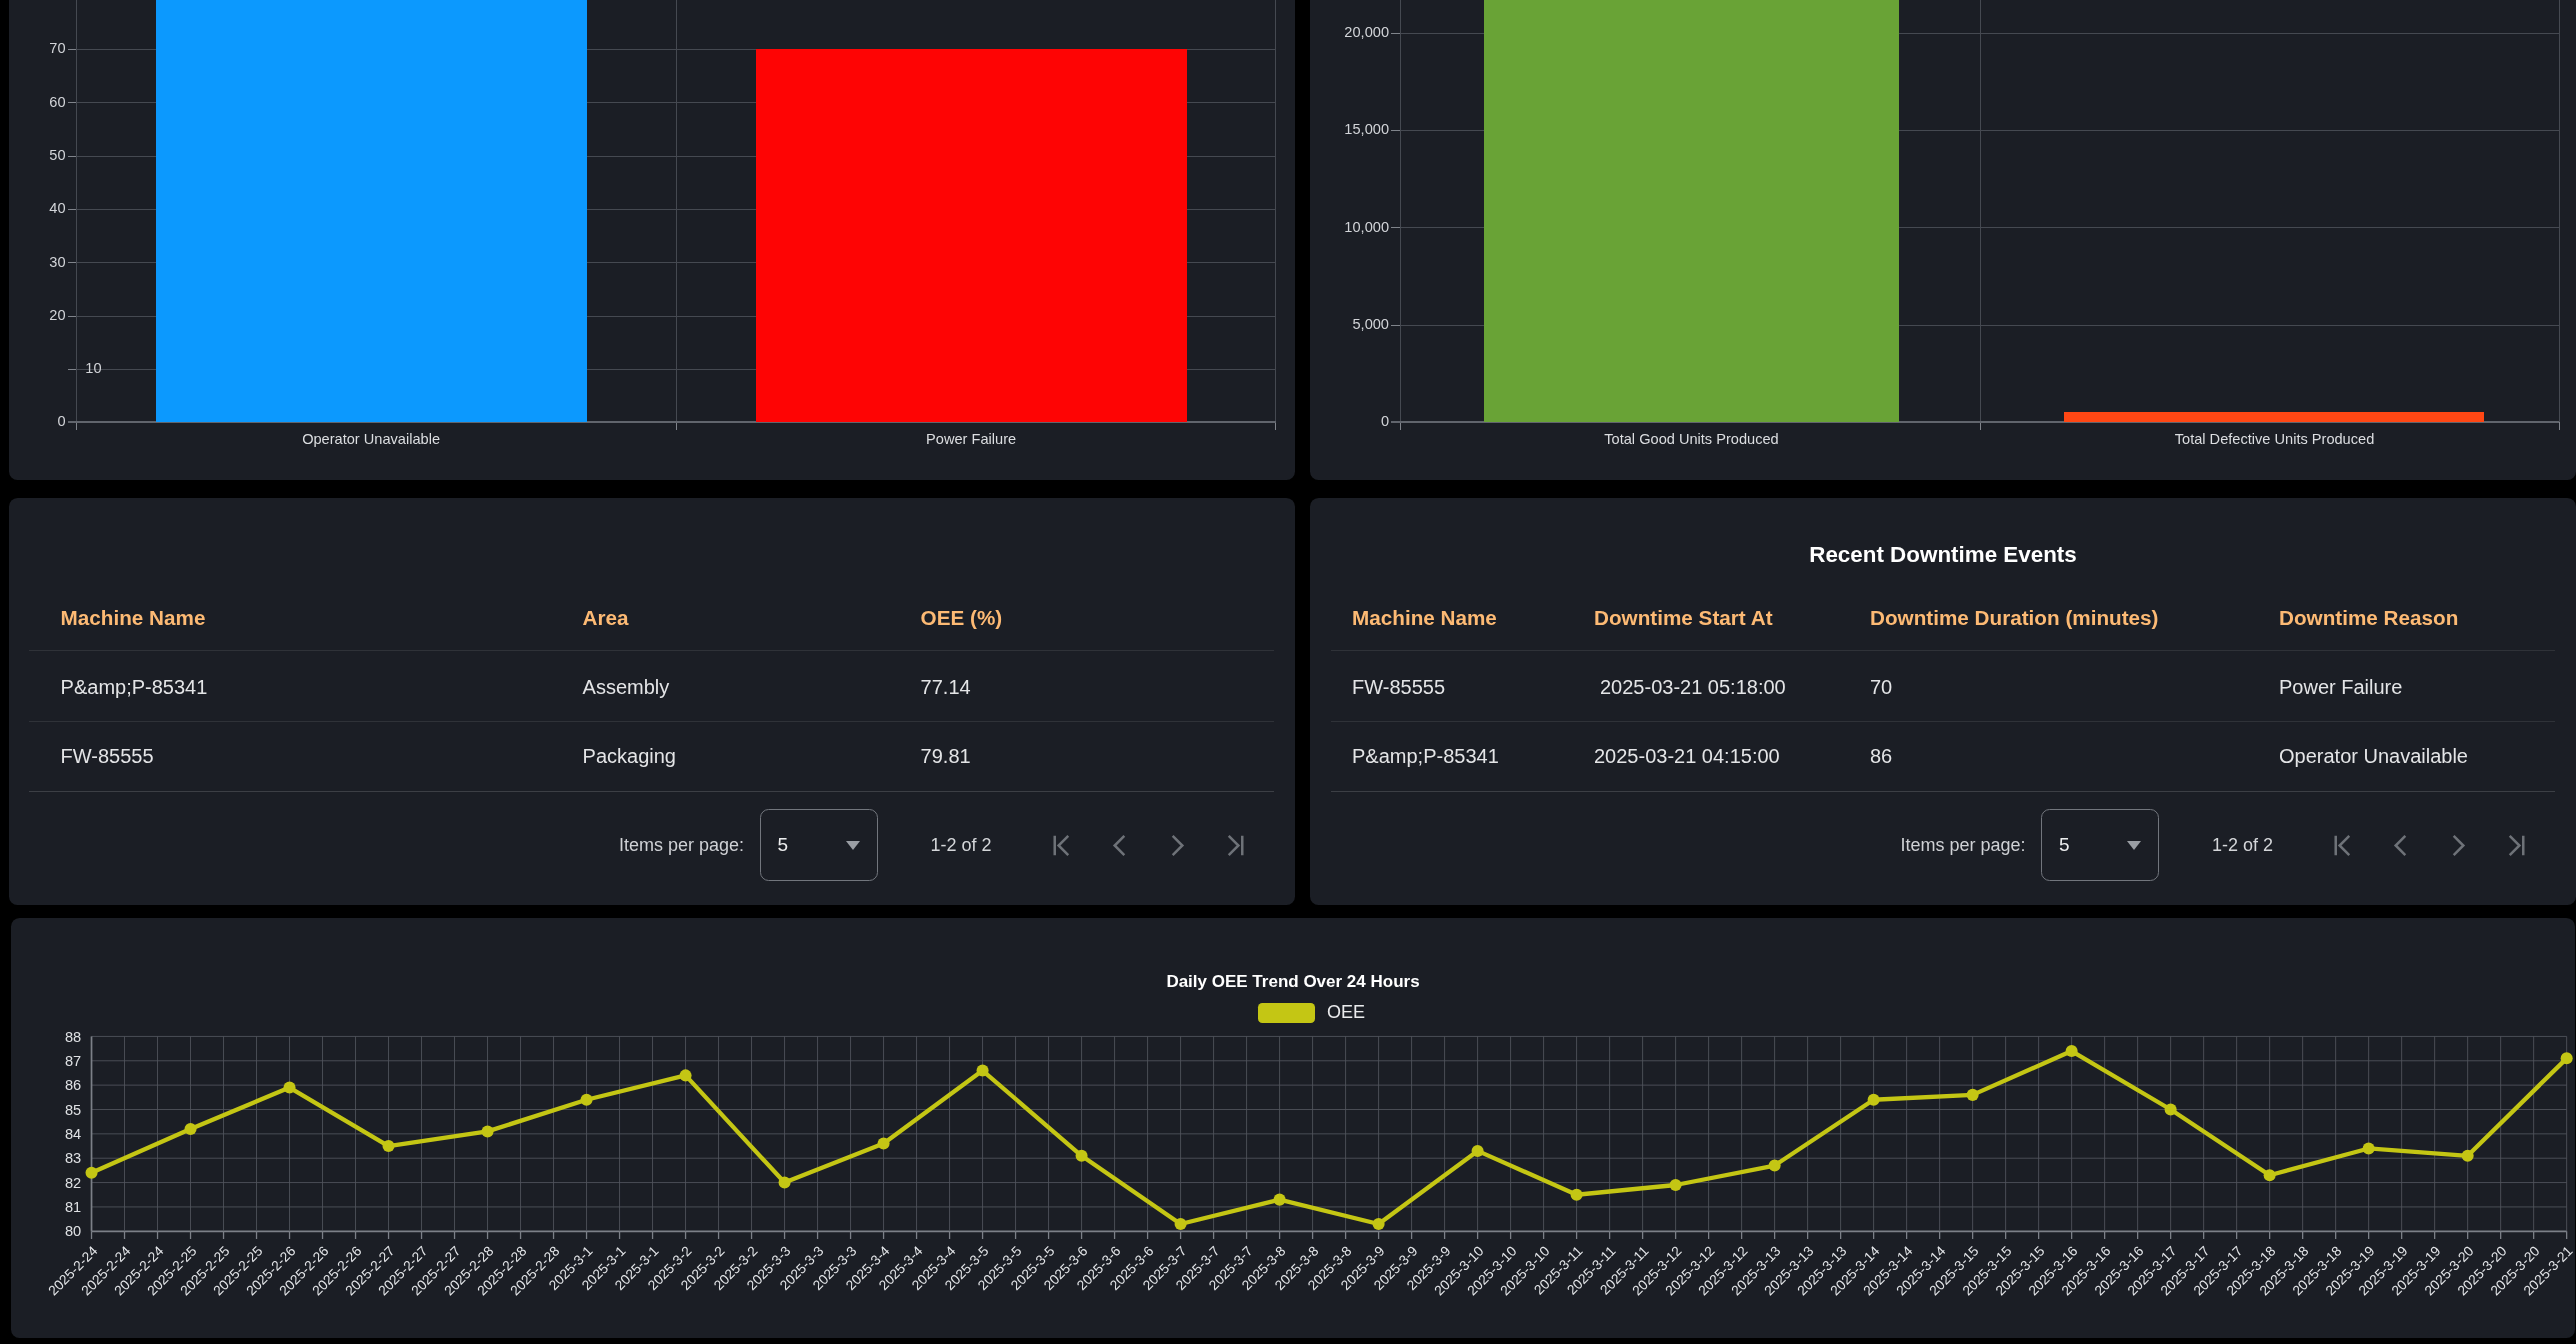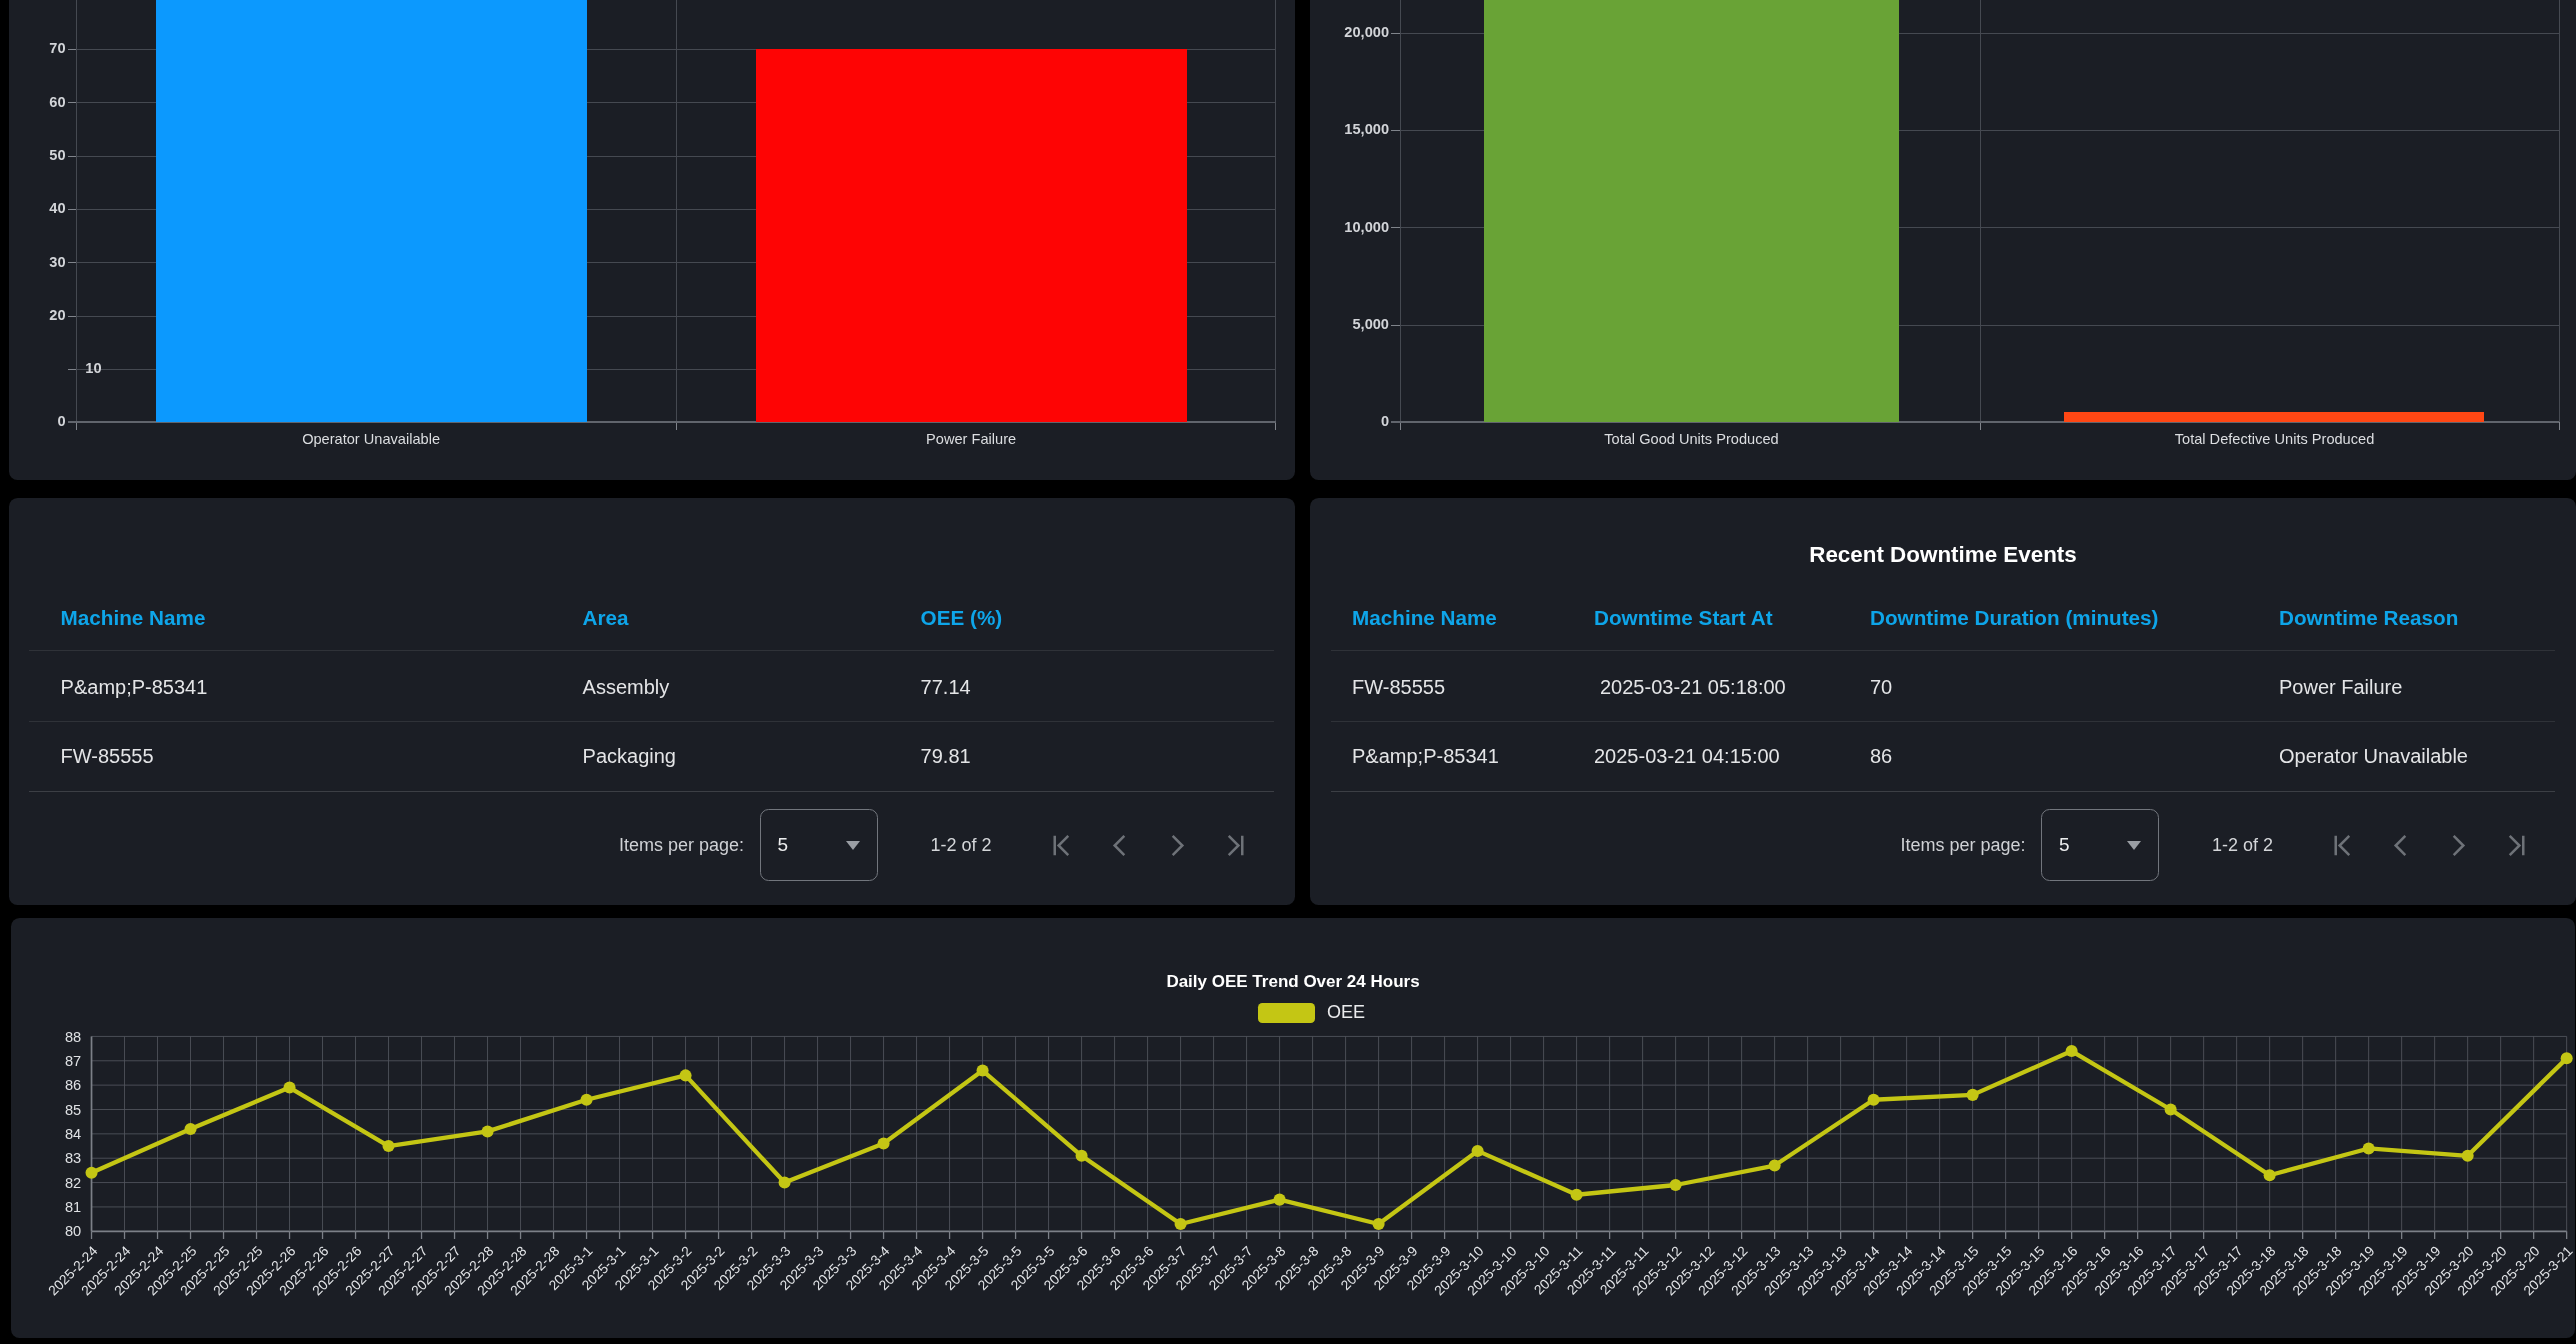--- a/index.html
+++ b/index.html
@@ -9,25 +9,25 @@
   .card--cut{border-radius:0 0 8.6px 8.6px;}
   .ctitle{position:absolute;left:0;right:0;text-align:center;color:#fff;font-weight:bold;
           font-size:22.4px;line-height:26px;}
   .ctitle--sm{font-size:17px;line-height:20.7px;}
   
   .grid-h{position:absolute;height:0.9px;background:#454951;}
   .vline{position:absolute;width:0.9px;background:#454951;}
   .baseline{position:absolute;height:1.7px;background:#61656d;}
   .stub-h{position:absolute;height:0.9px;width:8.6px;background:#80848b;}
   .stub-v{position:absolute;width:0.9px;height:7.8px;background:#80848b;}
-  .ytick{position:absolute;color:#d2d4d8;font-size:14.6px;line-height:14.6px;text-align:right;font-weight:bold;}
+  .ytick{position:absolute;color:#d2d4d8;font-size:14.6px;line-height:14.6px;text-align:right;}
   .cat{position:absolute;color:#dcdee1;font-size:14.6px;line-height:17px;text-align:center;}
   .bar{position:absolute;}
   
-  .thead{position:absolute;height:52px;line-height:52px;color:#0ea5e9;font-weight:bold;font-size:20.7px;white-space:nowrap;text-align:center;}
+  .thead{position:absolute;height:52px;line-height:52px;color:#fdba74;font-weight:bold;font-size:20.7px;white-space:nowrap;text-align:center;}
   .tcell{position:absolute;height:52px;line-height:52px;color:#e4e5e7;font-size:20px;white-space:nowrap;}
   .tdiv{position:absolute;left:20.7px;right:20.7px;height:0.9px;background:rgba(255,255,255,0.09);}
   .tdiv--strong{background:rgba(255,255,255,0.15);}
   
   .pag{position:absolute;right:45px;top:310px;height:74px;display:flex;align-items:center;
        color:#cfd1d5;font-size:18px;}
   .pgsel{display:flex;align-items:center;box-sizing:border-box;width:118px;height:72px;
          margin-left:15.5px;padding:0 17px;border:1.7px solid #72767d;border-radius:8.6px;
          color:#ecedee;font-size:19px;background:transparent;cursor:pointer;}
   .caret{margin-left:auto;width:0;height:0;border-left:7.8px solid transparent;

